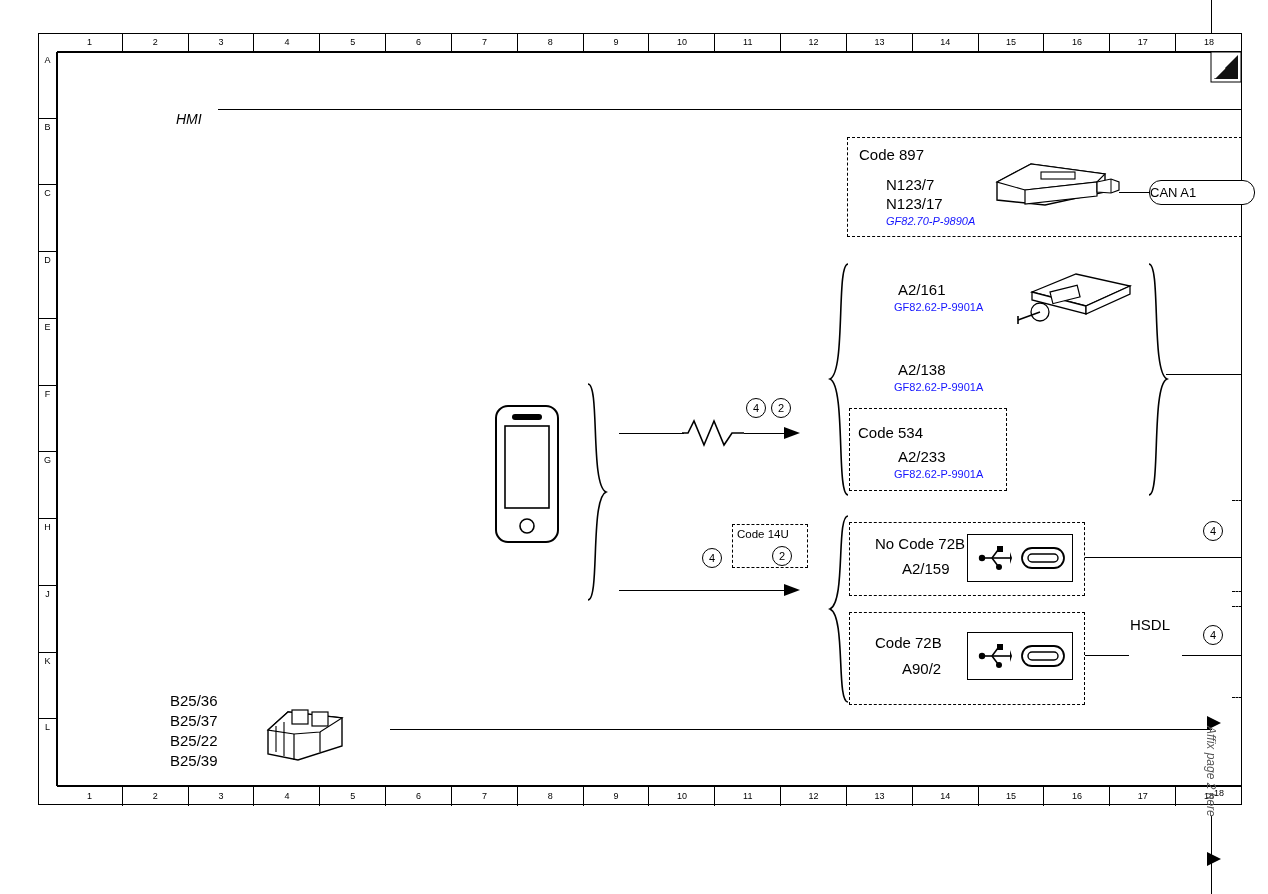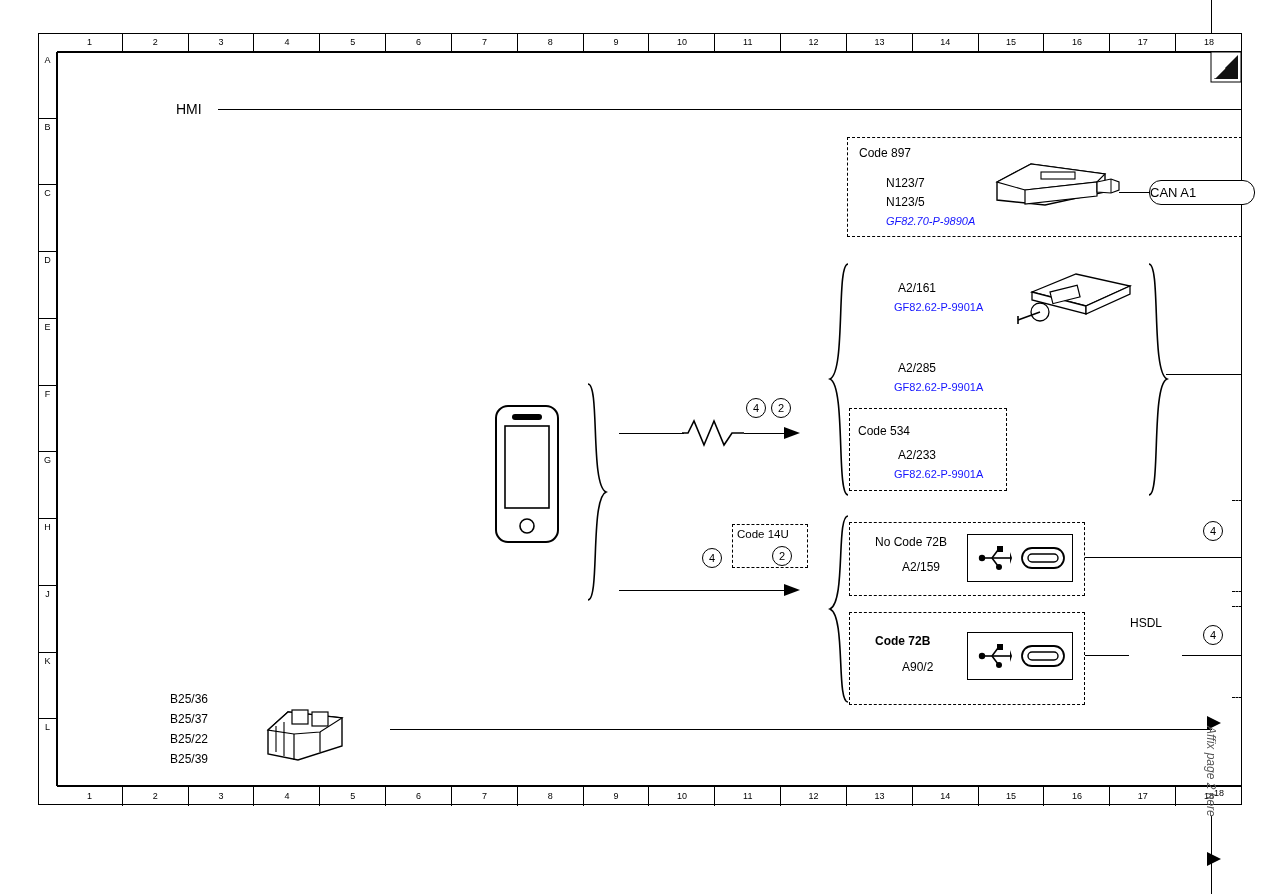--- a/index.html
+++ b/index.html
@@ -75,21 +75,21 @@
     box-sizing: border-box;
     font-size: 9px;
     text-align: center;
     color: #000;
   }
   .ruler-v .cell span { display: block; padding-top: 3px; }
 
   
   .lbl {
     position: absolute;
-    font-size: 12px;
+    font-size: 15px;
     color: #000;
     white-space: nowrap;
   }
   .lbl.small { font-size: 11.5px; }
   .code-blue {
     position: absolute;
     font-size: 11px;
     color: #1414ff;
     white-space: nowrap;
   }
@@ -249,27 +249,27 @@
     <svg width="30" height="30" viewBox="0 0 30 30">
       <rect x="0" y="0" width="30" height="30" fill="#ffffff" stroke="#000" stroke-width="1"></rect>
       <path d="M3 27 L27 27 L27 3 Z" fill="#111111"></path>
       <path d="M4 26 L14 16" stroke="#ffffff" stroke-width="1.2"></path>
     </svg>
   </div>
 
   <div class="vline" style="left:1211px;top:0px;height:33px;border-left-width:1.3px;"></div>
   <div class="vline" style="left:1211px;top:816px;height:78px;border-left-width:1.3px;"></div>
 
-  <div class="lbl" style="left:176px;top:101px;font-size:14px;">HMI</div>
+  <div class="lbl" style="left:176px;top:111px;font-size:14px;font-style:italic;">HMI</div>
   <div class="hline" style="left:218px;top:109px;width:1024px;"></div>
 
   <div class="dash-box no-right" style="left:847px;top:137px;width:395px;height:100px;"></div>
   <div class="lbl" style="left:859px;top:146px;">Code 897</div>
   <div class="lbl" style="left:886px;top:176px;">N123/7</div>
-  <div class="lbl" style="left:886px;top:195px;">N123/5</div>
+  <div class="lbl" style="left:886px;top:195px;">N123/17</div>
   <div class="code-blue" style="left:886px;top:215px;font-style:italic;">GF82.70-P-9890A</div>
 
   <div style="position:absolute;left:985px;top:160px;">
     <svg width="140" height="50" viewBox="0 0 140 50">
       <polygon points="12,22 46,4 120,14 120,32 60,45 12,40" fill="#ffffff" stroke="#000" stroke-width="1.4"></polygon>
       <polygon points="12,22 46,4 120,14 112,22 40,30" fill="#ffffff" stroke="#000" stroke-width="1.2"></polygon>
       <polygon points="40,30 112,22 112,36 40,44" fill="#ffffff" stroke="#000" stroke-width="1.2"></polygon>
       <rect x="56" y="12" width="34" height="7" fill="#ffffff" stroke="#000" stroke-width="1.1"></rect>
       <polygon points="112,22 126,19 134,22 134,30 126,33 112,32" fill="#ffffff" stroke="#000" stroke-width="1.2"></polygon>
       <line x1="126" y1="19" x2="126" y2="33" stroke="#000" stroke-width="1"></line>
@@ -299,21 +299,21 @@
       <polygon points="22,20 66,2 120,14 76,34" fill="#ffffff" stroke="#000" stroke-width="1.3"></polygon>
       <polygon points="22,20 22,28 76,42 76,34" fill="#ffffff" stroke="#000" stroke-width="1.3"></polygon>
       <polygon points="76,34 76,42 120,22 120,14" fill="#ffffff" stroke="#000" stroke-width="1.3"></polygon>
       <rect x="40" y="20" width="28" height="12" fill="#ffffff" stroke="#000" stroke-width="1.2" transform="rotate(-14 40 20)"></rect>
       <circle cx="30" cy="40" r="9" fill="#ffffff" stroke="#000" stroke-width="1.3"></circle>
       <line x1="30" y1="40" x2="8" y2="48" stroke="#000" stroke-width="1.6"></line>
       <line x1="8" y1="44" x2="8" y2="52" stroke="#000" stroke-width="1.6"></line>
     </svg>
   </div>
 
-  <div class="lbl" style="left:898px;top:361px;">A2/285</div>
+  <div class="lbl" style="left:898px;top:361px;">A2/138</div>
   <div class="code-blue" style="left:894px;top:381px;">GF82.62-P-9901A</div>
 
   <div class="dash-box" style="left:849px;top:408px;width:158px;height:83px;"></div>
   <div class="lbl" style="left:858px;top:424px;">Code 534</div>
   <div class="lbl" style="left:898px;top:448px;">A2/233</div>
   <div class="code-blue" style="left:894px;top:468px;">GF82.62-P-9901A</div>
 
   <div style="position:absolute;left:494px;top:404px;">
     <svg width="66" height="140" viewBox="0 0 66 140">
       <rect x="2" y="2" width="62" height="136" rx="12" ry="12" fill="#ffffff" stroke="#000" stroke-width="2"></rect>
@@ -380,21 +380,21 @@
     <svg width="44" height="22" viewBox="0 0 44 22">
       <rect x="1" y="1" width="42" height="20" rx="10" ry="10" fill="#ffffff" stroke="#000" stroke-width="1.8"></rect>
       <rect x="7" y="7" width="30" height="8" rx="4" ry="4" fill="#ffffff" stroke="#000" stroke-width="1.4"></rect>
     </svg>
   </div>
   <div class="hline" style="left:1085px;top:557px;width:157px;"></div>
   <div class="circ" style="left:1203px;top:521px;">4</div>
   <div class="dash-box no-right" style="left:1232px;top:500px;width:10px;height:92px;border-left:none;"></div>
 
   <div class="dash-box" style="left:849px;top:612px;width:236px;height:93px;"></div>
-  <div class="lbl" style="left:875px;top:634px;font-weight:bold;">Code 72B</div>
+  <div class="lbl" style="left:875px;top:634px;">Code 72B</div>
   <div class="lbl" style="left:902px;top:660px;">A90/2</div>
   <div class="port-box" style="left:967px;top:632px;width:106px;height:48px;"></div>
   <div style="position:absolute;left:978px;top:641px;">
     <svg width="36" height="30" viewBox="0 0 36 30">
       <circle cx="4" cy="15" r="3.2" fill="#000"></circle>
       <line x1="7" y1="15" x2="32" y2="15" stroke="#000" stroke-width="1.6"></line>
       <polygon points="32,9 34,15 32,21" fill="#000"></polygon>
       <line x1="14" y1="15" x2="20" y2="7" stroke="#000" stroke-width="1.5"></line>
       <rect x="19" y="3" width="6" height="6" fill="#000"></rect>
       <line x1="14" y1="15" x2="20" y2="23" stroke="#000" stroke-width="1.5"></line>

